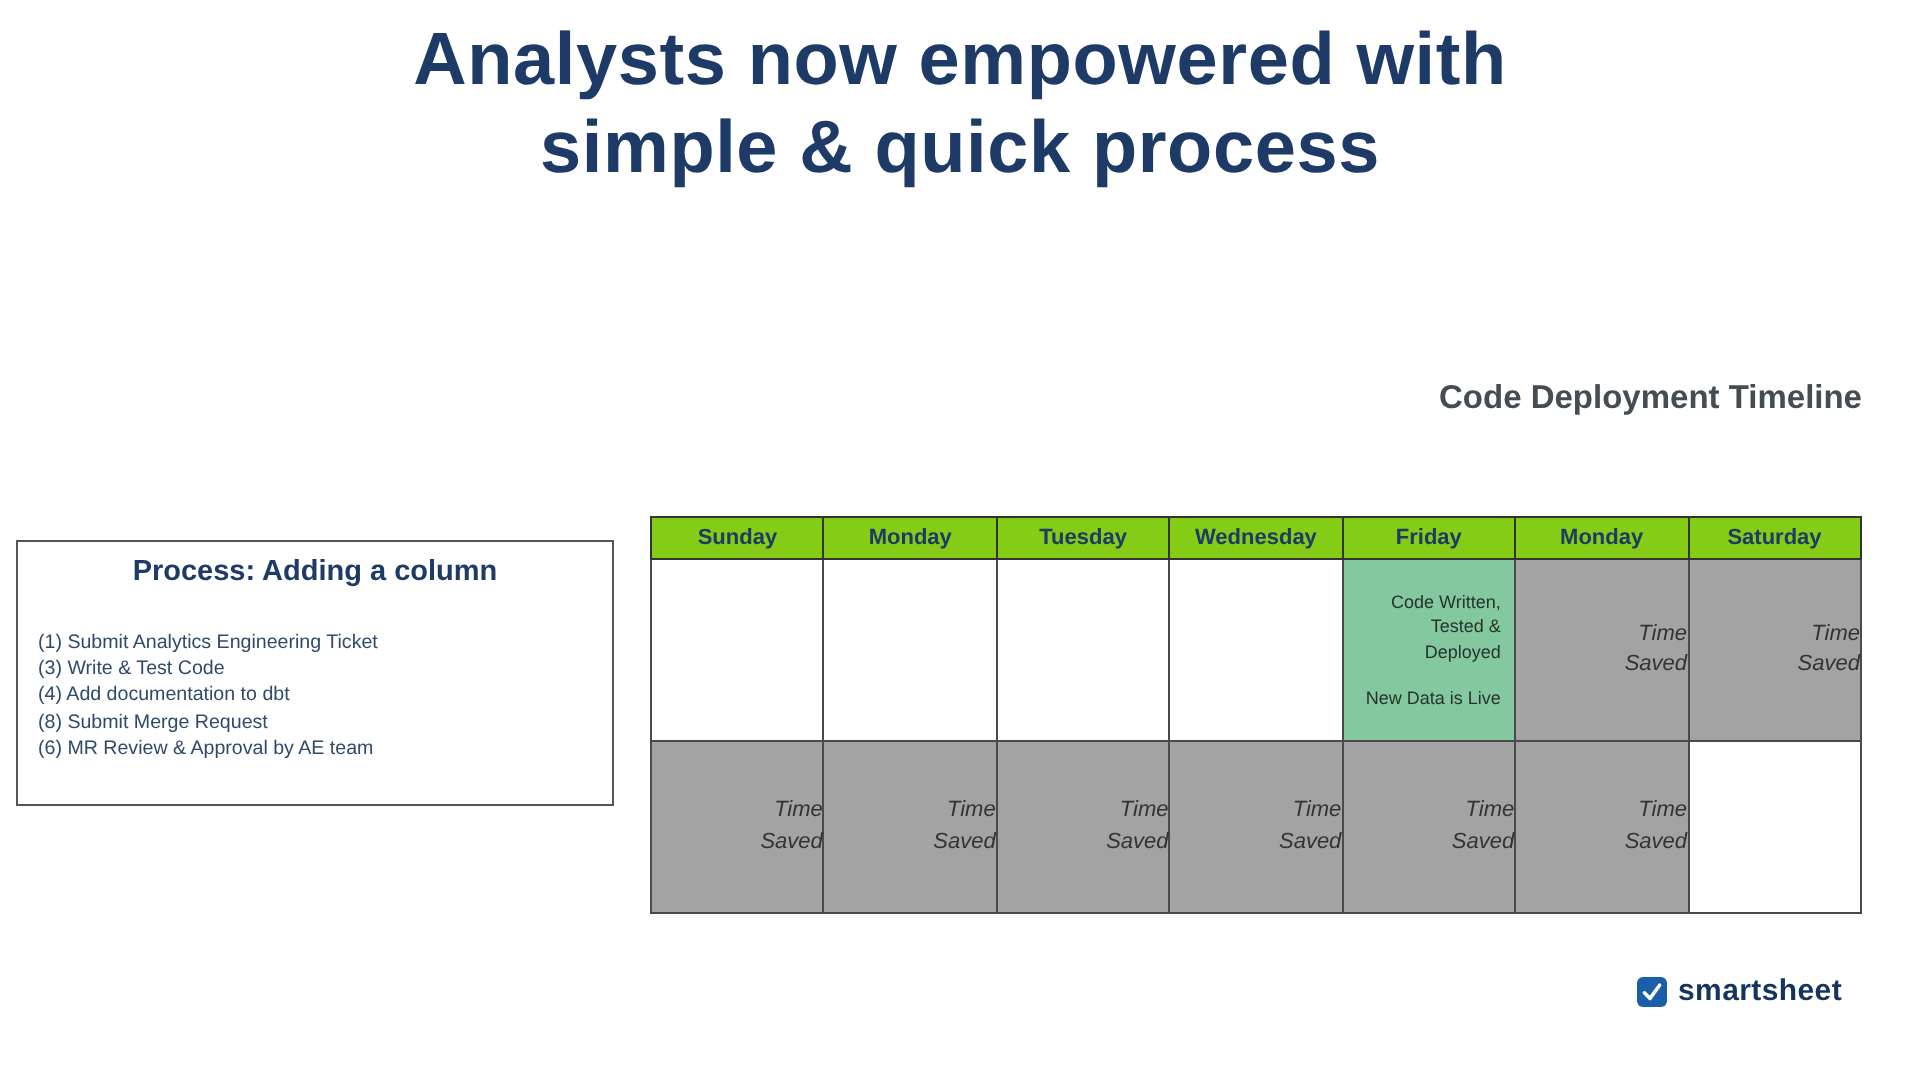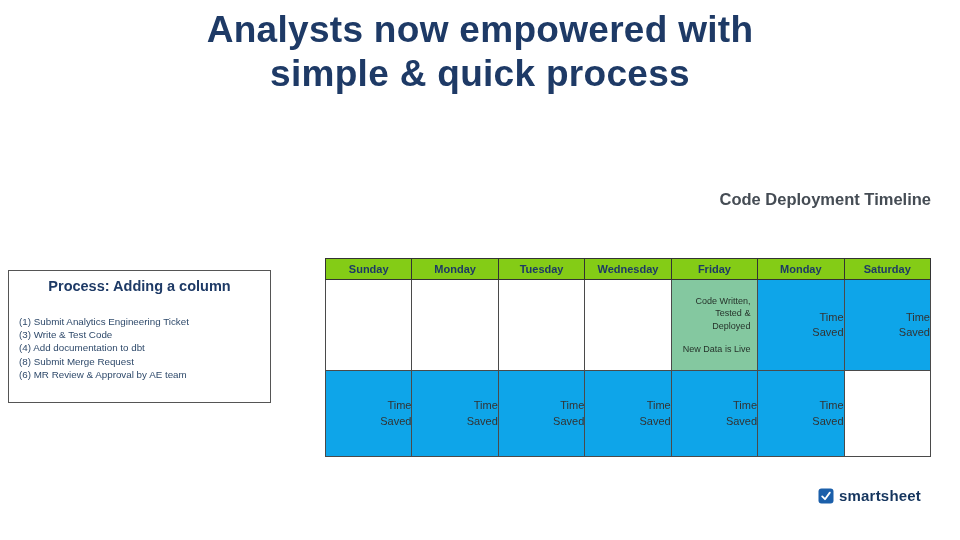--- a/index.html
+++ b/index.html
@@ -10,21 +10,21 @@
   .title{
     position:absolute;top:8px;left:0;width:100%;margin:0;
     text-align:center;font-size:37px;line-height:1.18;font-weight:800;
     color:#1e3a66;letter-spacing:0.3px;
   }
   .timeline-heading{
     position:absolute;left:325px;top:188px;width:606px;text-align:right;
     font-size:16.5px;font-weight:700;color:#454c54;line-height:1.35;
   }
   .process-box{
-    position:absolute;left:8px;top:270px;width:263px;height:133px;
+    position:absolute;left:8px;top:270px;width:299px;height:133px;
     border:1.5px solid #555;box-sizing:border-box;background:#fff;
   }
   .process-heading{
     margin-top:7px;text-align:center;font-size:14.5px;font-weight:700;color:#1e3a66;
   }
   .process-steps{
     margin-top:21px;padding-left:10px;font-size:9.8px;color:#2f4a6b;line-height:1.35;
   }
   .calendar{
     position:absolute;left:325px;top:258px;width:606px;
@@ -33,21 +33,21 @@
   .calendar th{
     background:#84cc16;border:1px solid #333;font-size:11px;font-weight:700;
     color:#1e3a66;height:20px;padding:0;
   }
   .calendar td{
     border:1px solid #4a4a4a;text-align:right;vertical-align:middle;
     padding:0;font-size:11px;color:#333;background:#fff;
   }
   tr.week1 td{height:90px;}
   tr.week2 td{height:85px;}
-  td.saved{background:#0ea5e9;}
+  td.saved{background:#a3a3a3;font-style:italic;}
   td.highlight{background:#84c8a0;font-size:9px;color:#26332b;}
   .cell-text{display:inline-block;max-width:44px;line-height:1.4;}
   .hl-text{width:72px;margin:0 auto;line-height:1.35;}
   .hl-line2{margin-top:11px;}
   .logo{
     position:absolute;left:818px;top:487px;display:flex;align-items:center;gap:5px;
   }
   .logo-icon{display:inline-flex;width:16px;height:16px;}
   .logo-text{font-size:15px;font-weight:700;color:#15355e;letter-spacing:0.2px;}
 </style>

